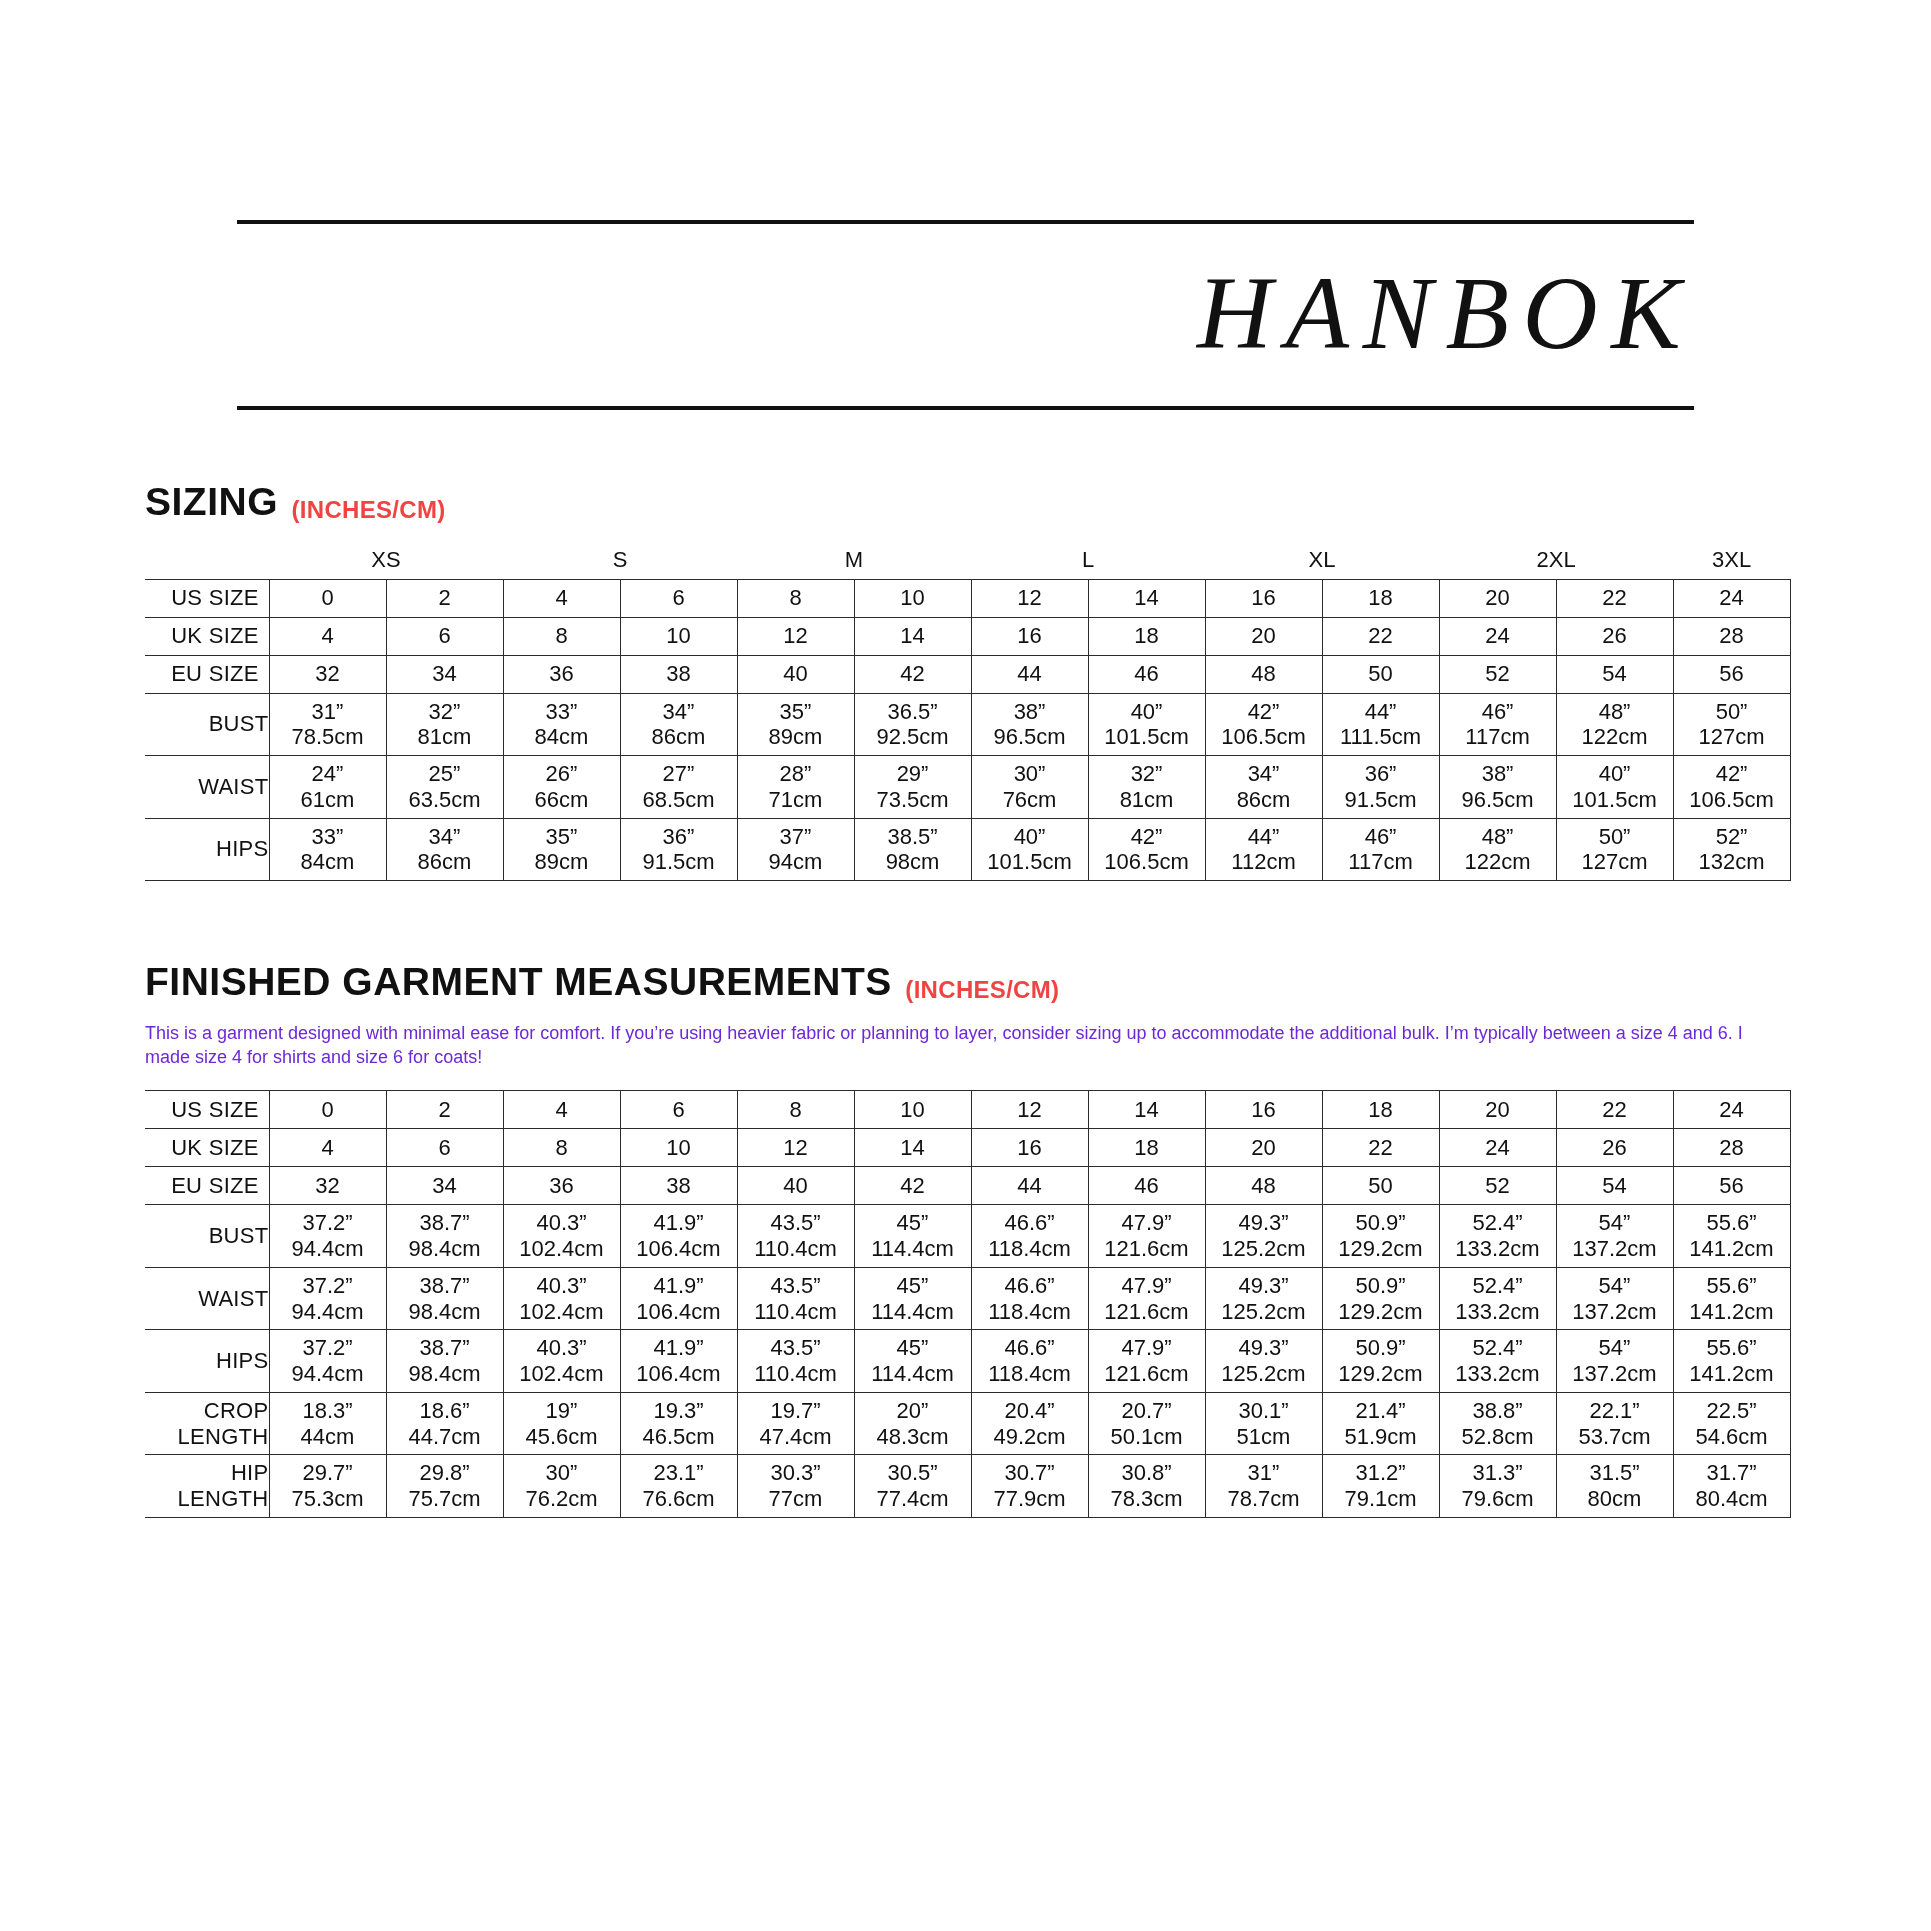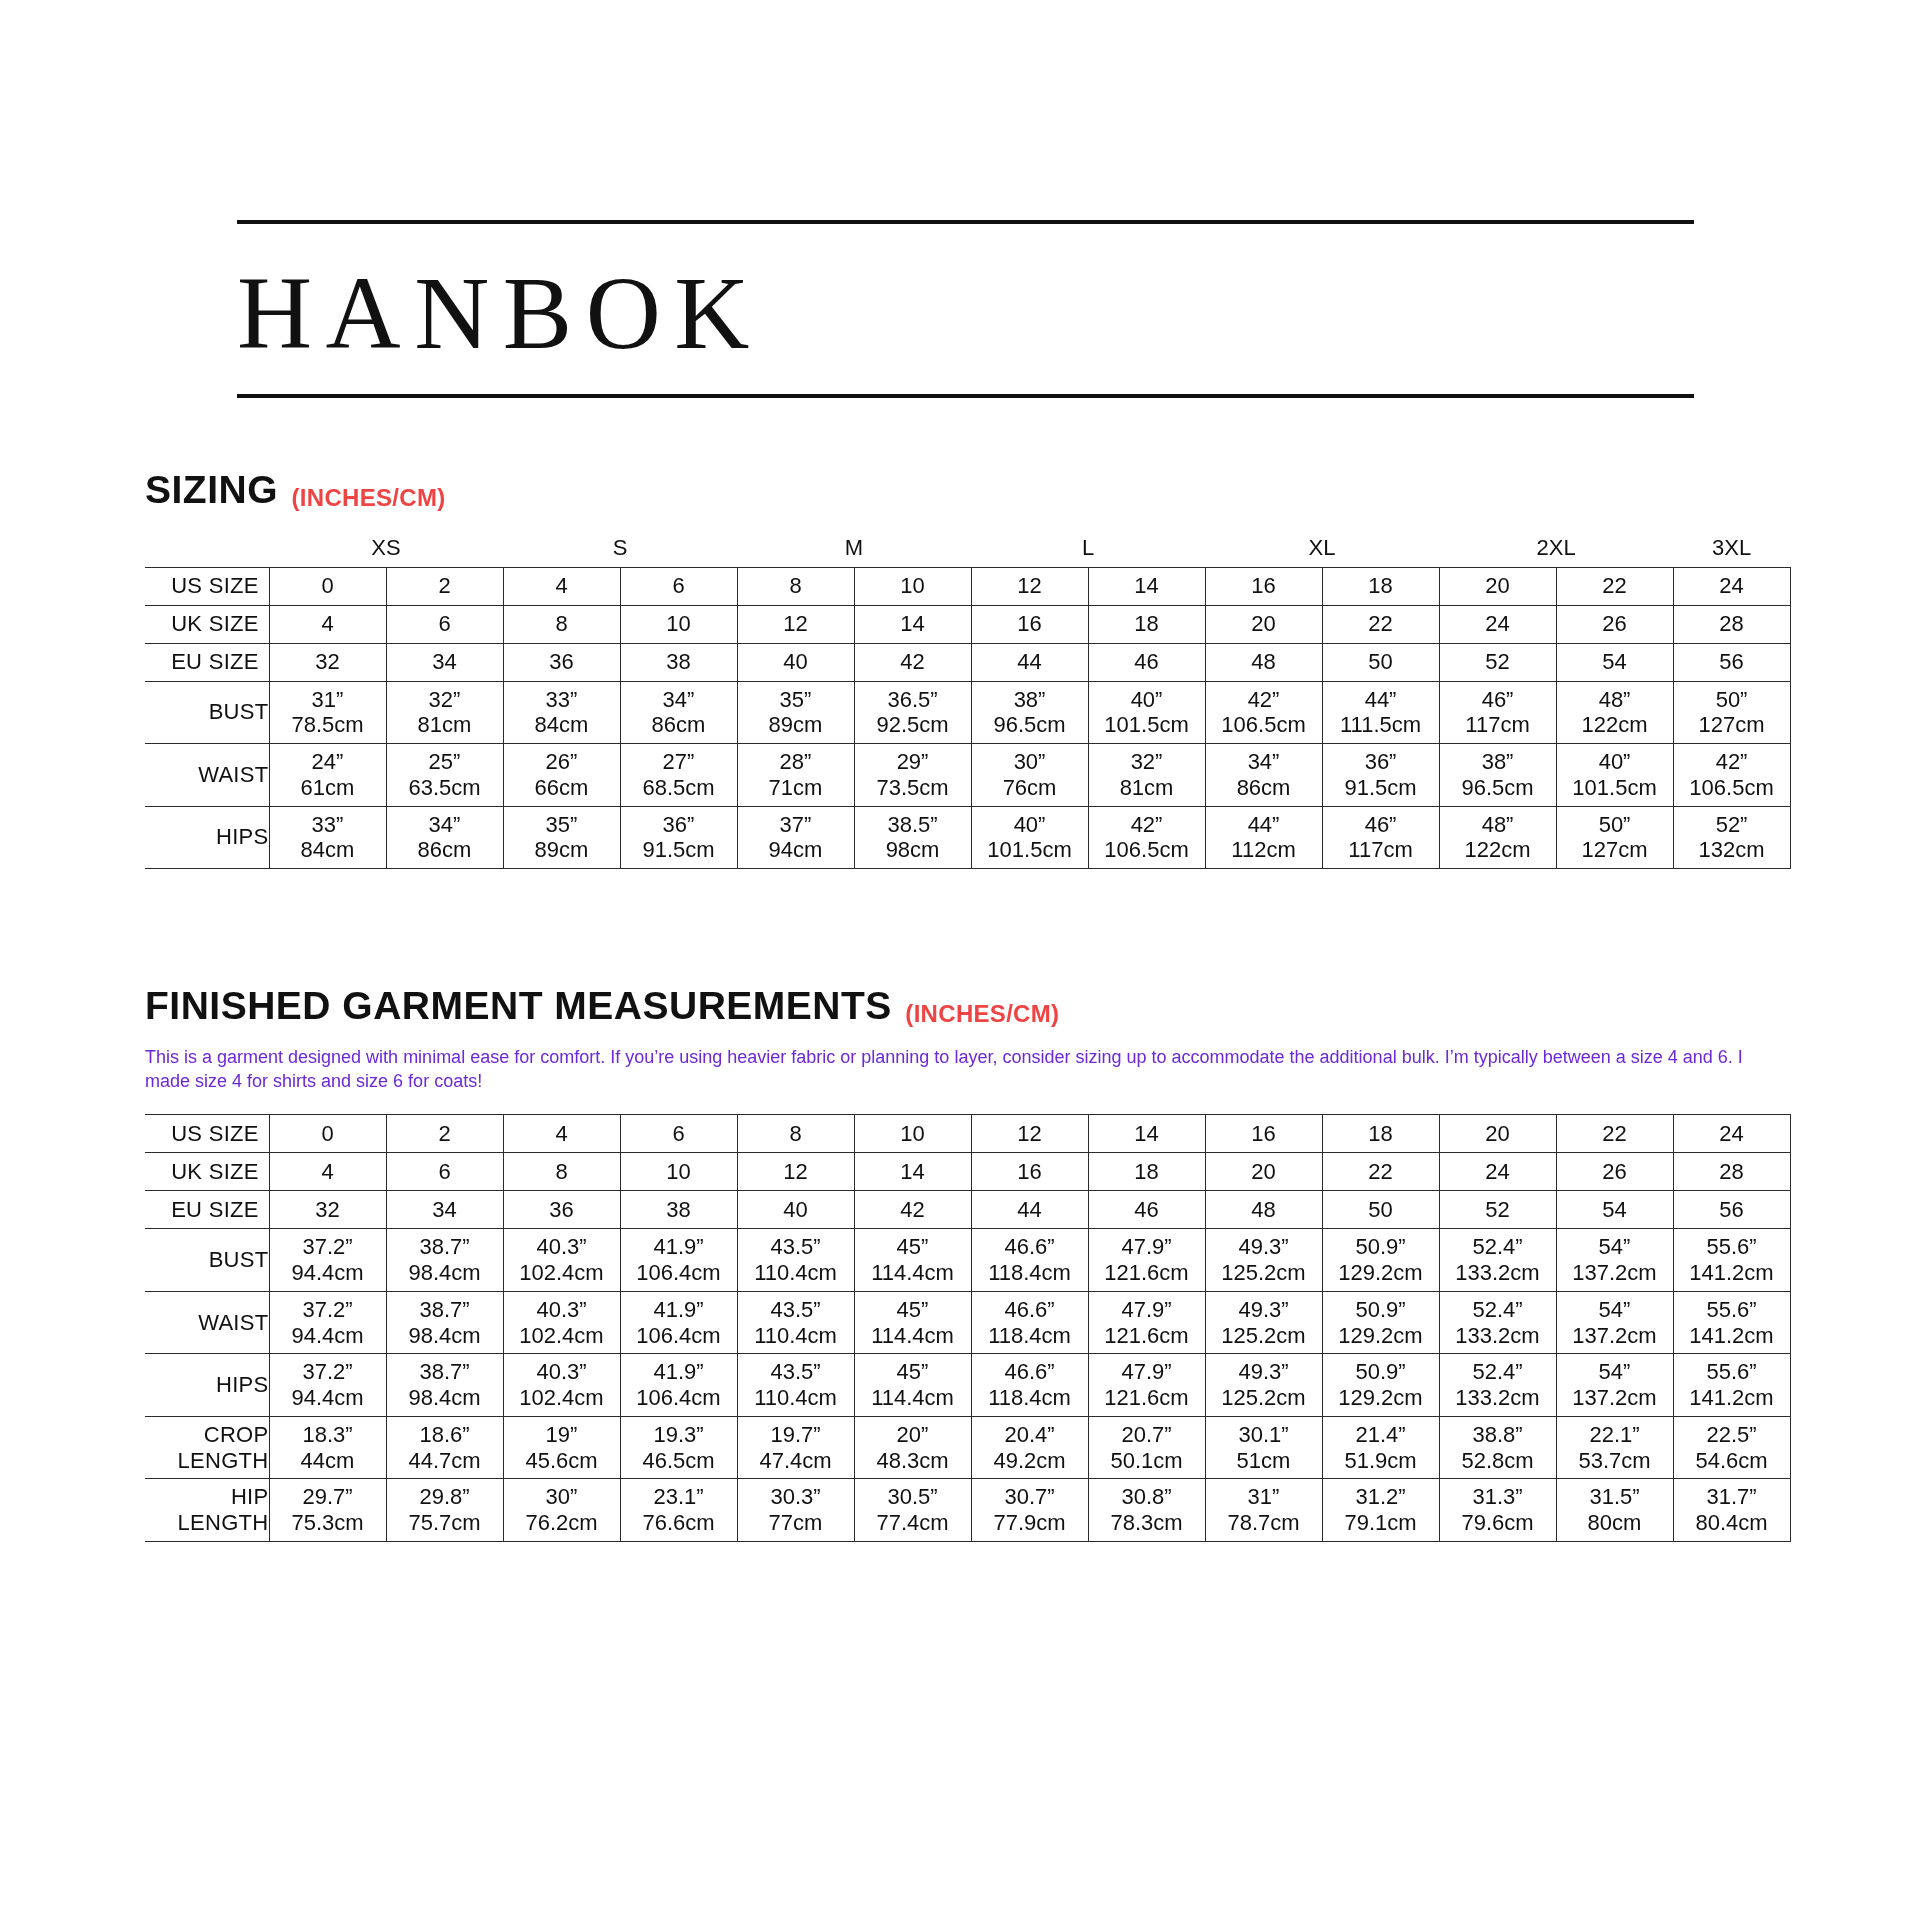--- a/index.html
+++ b/index.html
@@ -21,22 +21,23 @@
     box-sizing: border-box;
     padding: 0;
     position: relative;
   }
 
   
   .title-block {
     margin: 220px 237px 0 237px;
     border-top: 4.8px solid #111;
     border-bottom: 4.8px solid #111;
-    padding: 33px 0 25px 0;
-    text-align: left;
+    padding: 33px 0 37px 0;
+    text-align: right;
+    font-style: italic;
   }
   .title-line {
     font-family: "Liberation Serif", serif;
     font-weight: 400;
     letter-spacing: 13.5px;
     line-height: 1.08;
     color: #111;
   }
   .title-line-1 { font-size: 104px; }
   .title-line-2 { font-size: 114px; }
@@ -366,21 +367,21 @@
             </td>
             <td class="two-line">
               <span class="inch">52”</span>
               <span class="cm">132cm</span>
             </td>
           </tr>
         </tbody>
       </table>
   </div>
 
-  <div class="section" style="margin-top:115px;">
+  <div class="section" style="margin-top:79px;">
     <div class="sec-head">
       <span class="sec-title">FINISHED GARMENT MEASUREMENTS</span>
       <span class="sec-sub">(INCHES/CM)</span>
     </div>
     <div class="sec-desc">This is a garment designed with minimal ease for comfort. If you’re using heavier fabric or planning to layer, consider sizing up to accommodate the additional bulk. I’m typically between a size 4 and 6. I made size 4 for shirts and size 6 for coats!</div>
     <table class="size-table" id="finished-table">
         <colgroup>
           <col style="width:124px">
           <col style="width:117px">
           <col style="width:117px">

